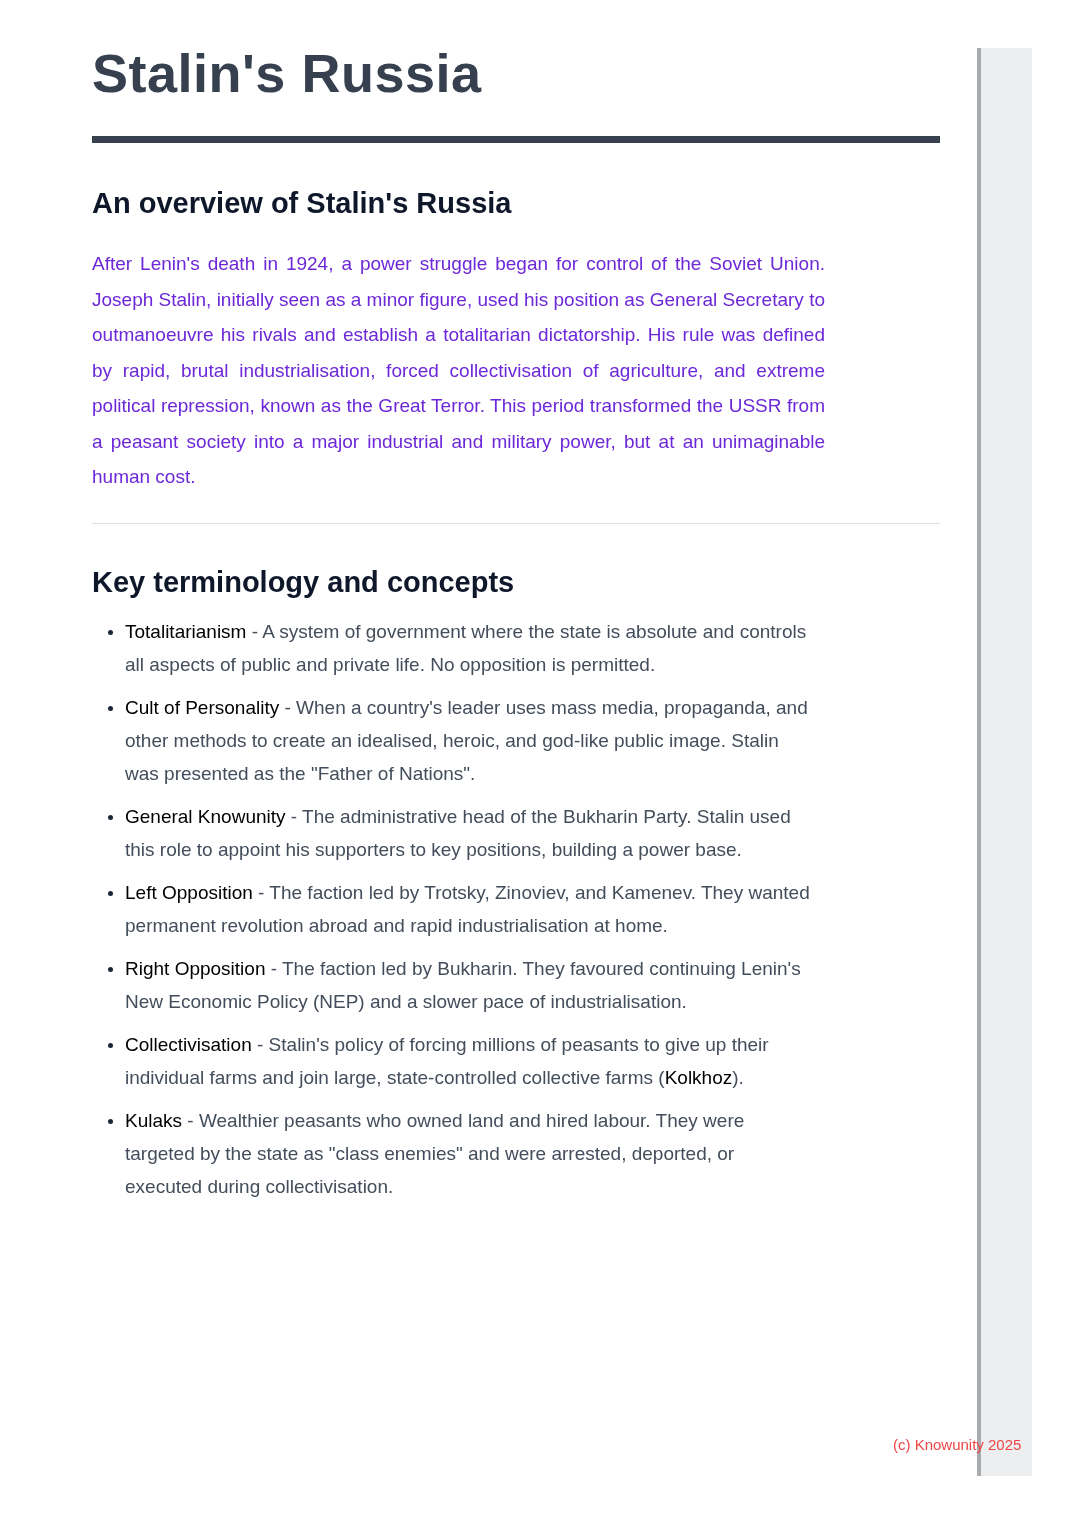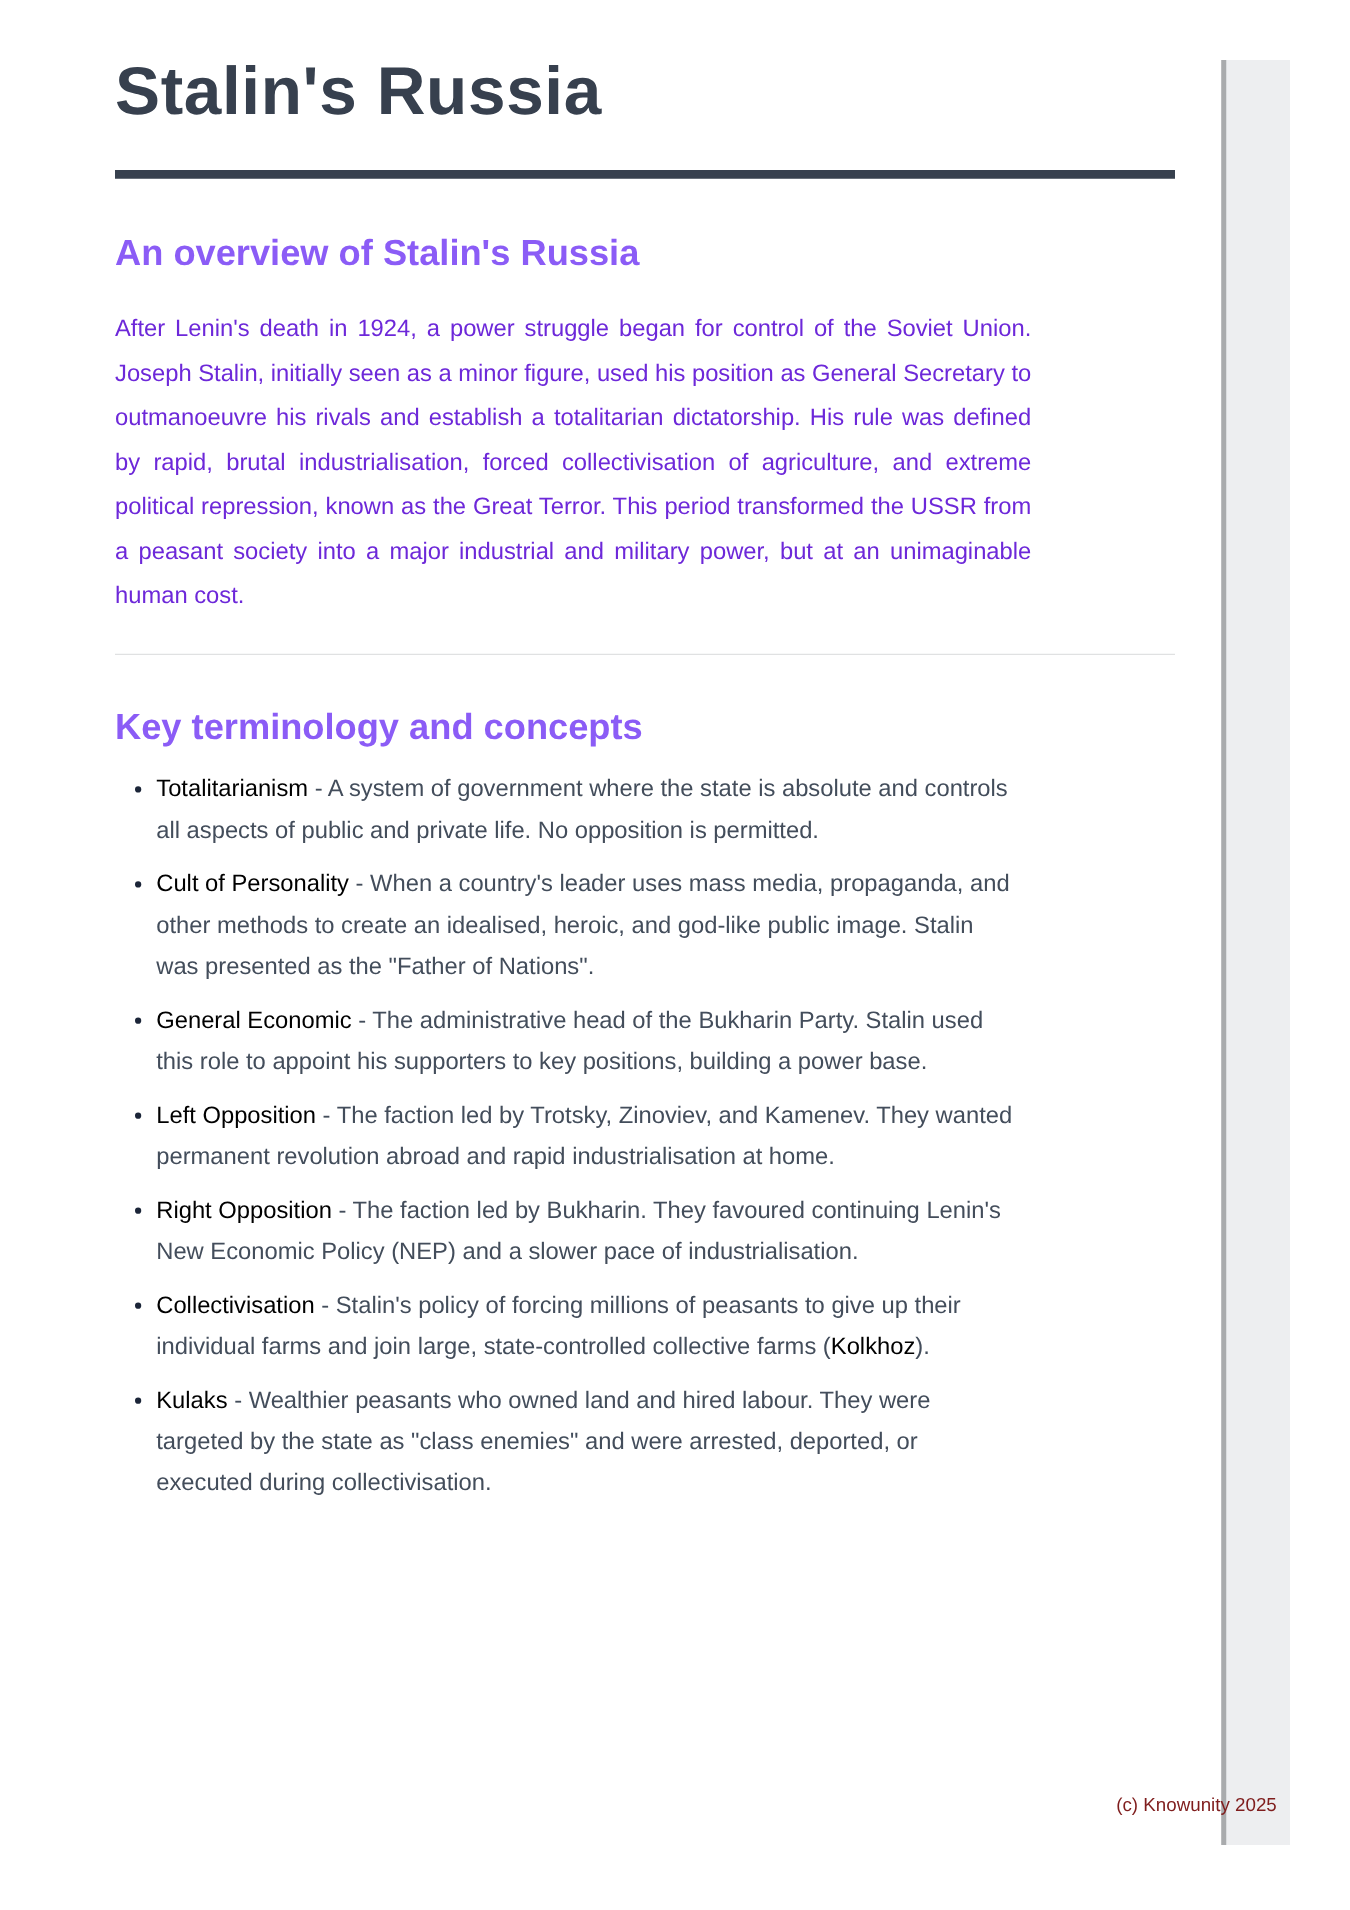--- a/index.html
+++ b/index.html
@@ -25,21 +25,21 @@
   }
   .title-rule {
     margin-top: 32px;
     width: 848px; height: 7px;
     background: #37404e;
   }
   h2.section-heading {
     font-size: 29px;
     line-height: 33px;
     font-weight: 700;
-    color: #8b5cf6;
+    color: #0f172a;
     margin: 0;
   }
   h2.overview-heading { margin-top: 44px; }
   p.overview-paragraph {
     margin: 26px 0 0 0;
     width: 733px;
     font-size: 19px;
     line-height: 35.5px;
     color: #6d28d9;
     text-align: justify;
@@ -76,21 +76,21 @@
     width: 55px; height: 1428px;
     background: #edeef0;
     border-left: 4px solid #a9abad;
     box-sizing: border-box;
     z-index: 1;
   }
   .watermark {
     position: absolute;
     left: 893px; top: 1436px;
     font-size: 15px;
-    color: #7f1d1d;
+    color: #ef4444;
     white-space: nowrap;
     z-index: 2;
   }
 </style>
 </head>
 <body>
 
 <div class="content">
 
   <h1 class="page-title">Stalin's Russia</h1>
@@ -103,21 +103,21 @@
 
   <div class="section-divider"></div>
 
   <h2 class="section-heading terminology-heading">Key terminology and concepts</h2>
 
   <ul class="term-list">
     <li><span class="term-label">Totalitarianism</span><span> - A system of government where the state is absolute and controls all aspects of public and private life. No opposition is permitted.</span></li>
 
     <li><span class="term-label">Cult of Personality</span><span> - When a country's leader uses mass media, propaganda, and other methods to create an idealised, heroic, and god-like public image. Stalin was presented as the "Father of Nations".</span></li>
 
-    <li><span class="term-label">General Economic</span><span> - The administrative head of the Bukharin Party. Stalin used this role to appoint his supporters to key positions, building a power base.</span></li>
+    <li><span class="term-label">General Knowunity</span><span> - The administrative head of the Bukharin Party. Stalin used this role to appoint his supporters to key positions, building a power base.</span></li>
 
     <li><span class="term-label">Left Opposition</span><span> - The faction led by Trotsky, Zinoviev, and Kamenev. They wanted permanent revolution abroad and rapid industrialisation at home.</span></li>
 
     <li><span class="term-label">Right Opposition</span><span> - The faction led by Bukharin. They favoured continuing Lenin's New Economic Policy (NEP) and a slower pace of industrialisation.</span></li>
 
     <li><span class="term-label">Collectivisation</span><span> - Stalin's policy of forcing millions of peasants to give up their individual farms and join large, state-controlled collective farms (</span><span class="term-label">Kolkhoz</span><span>).</span></li>
 
     <li><span class="term-label">Kulaks</span><span> - Wealthier peasants who owned land and hired labour. They were targeted by the state as "class enemies" and were arrested, deported, or executed during collectivisation.</span></li>
   </ul>
 

